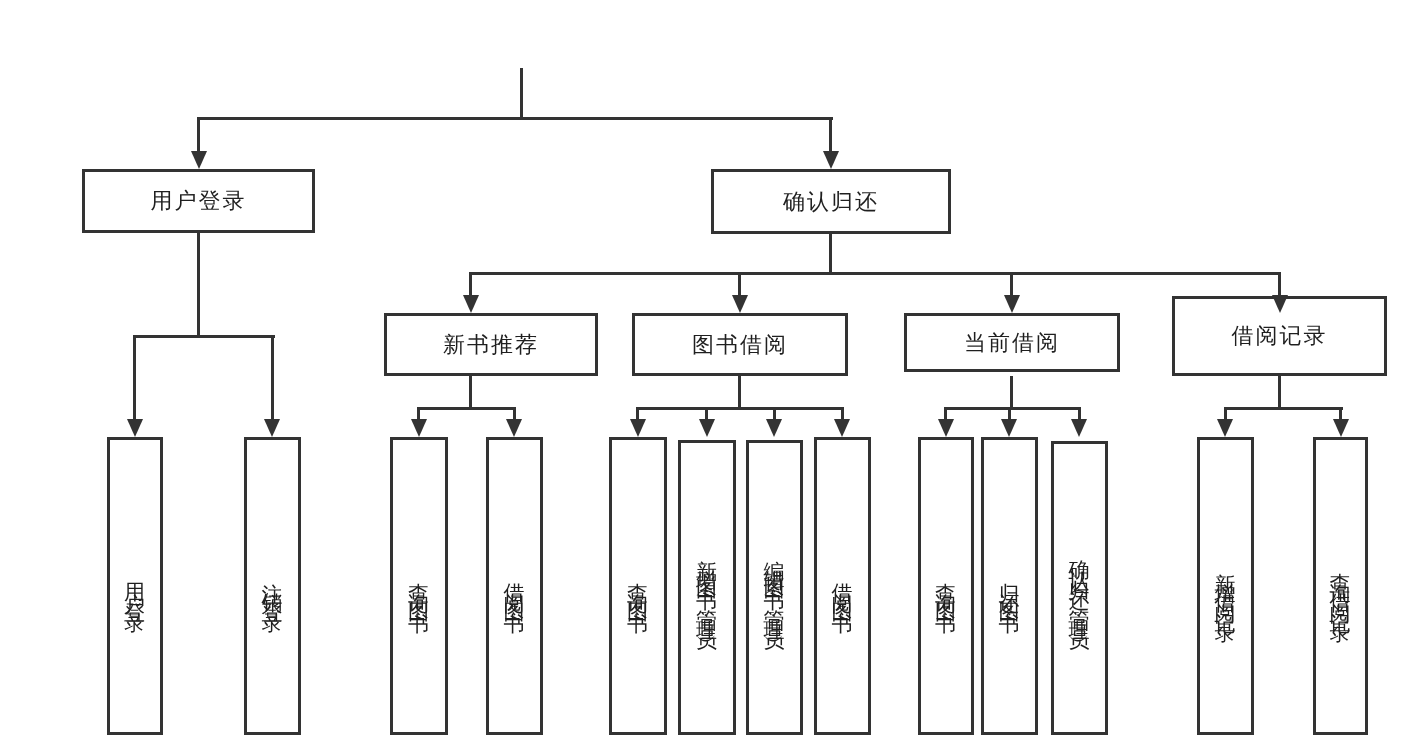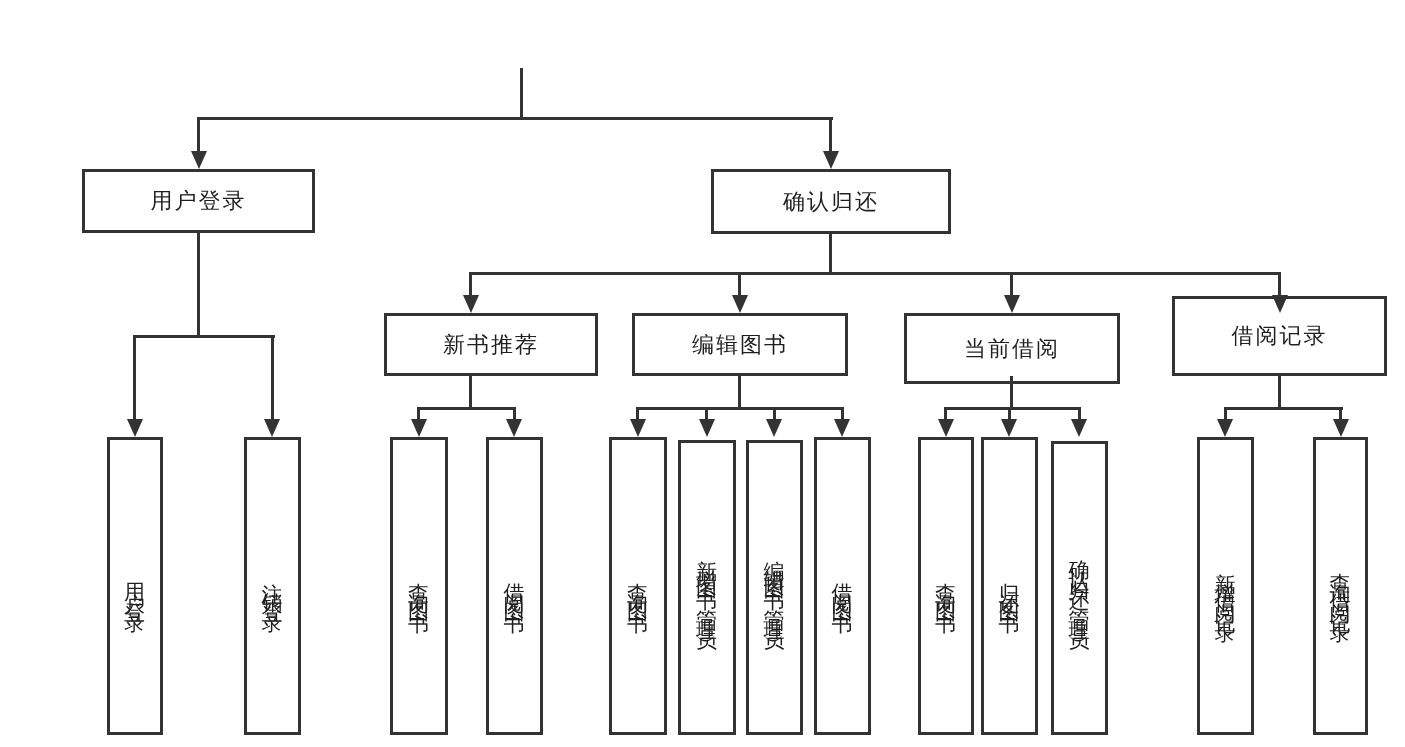--- a/index.html
+++ b/index.html
@@ -54,23 +54,23 @@
     <span class="hlabel">用户登录</span>
   </div>
   <div class="box" style="left:711px;top:169px;width:240px;height:65px;">
     <span class="hlabel">确认归还</span>
   </div>
 
   <div class="box" style="left:384px;top:313px;width:214px;height:63px;">
     <span class="hlabel">新书推荐</span>
   </div>
   <div class="box" style="left:632px;top:313px;width:216px;height:63px;">
-    <span class="hlabel">编辑图书</span>
+    <span class="hlabel">图书借阅</span>
   </div>
-  <div class="box" style="left:904px;top:313px;width:216px;height:71px;">
+  <div class="box" style="left:904px;top:313px;width:216px;height:59px;">
     <span class="hlabel">当前借阅</span>
   </div>
   <div class="box" style="left:1172px;top:296px;width:215px;height:80px;text-align:center;">
     <span class="hlabel">借阅记录</span>
   </div>
 
   <div class="box" style="left:107px;top:437px;width:56px;height:298px;">
     <span class="vlabel">用户登录</span>
   </div>
   <div class="box" style="left:244px;top:437px;width:57px;height:298px;">

